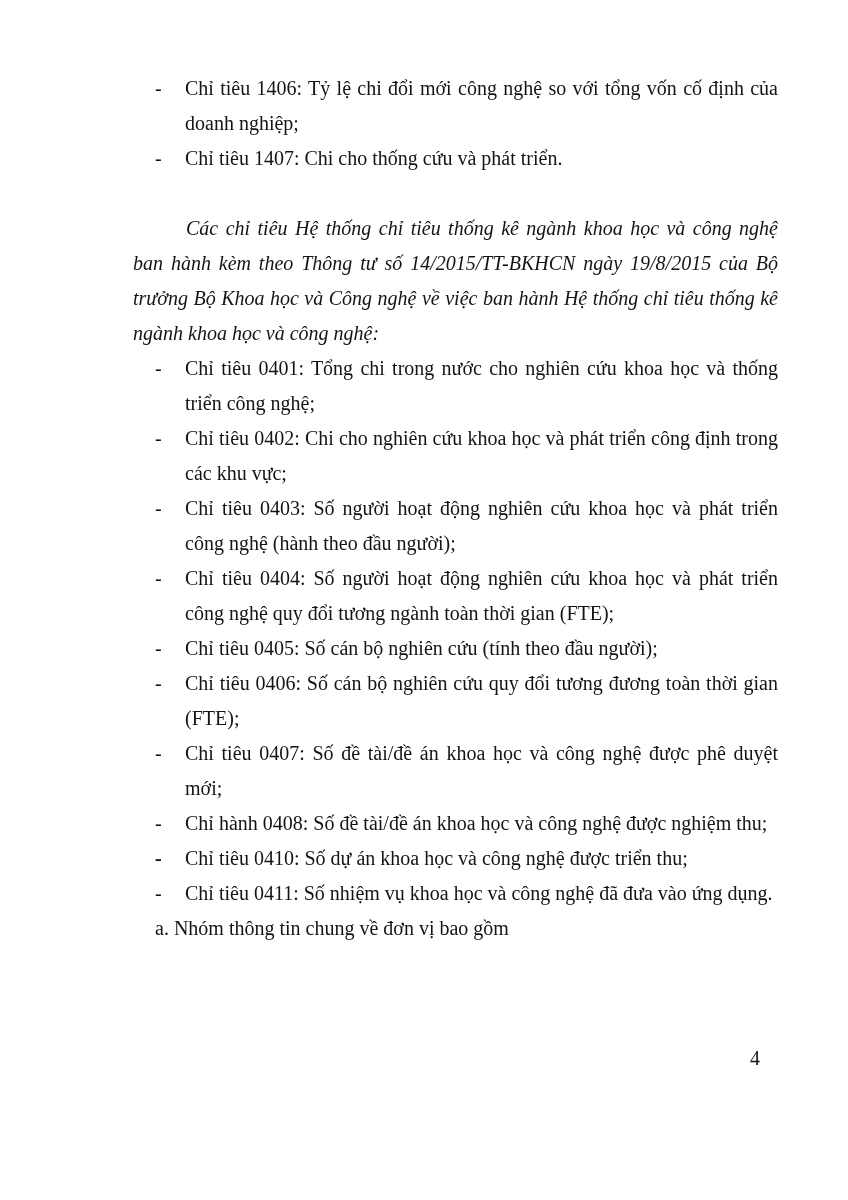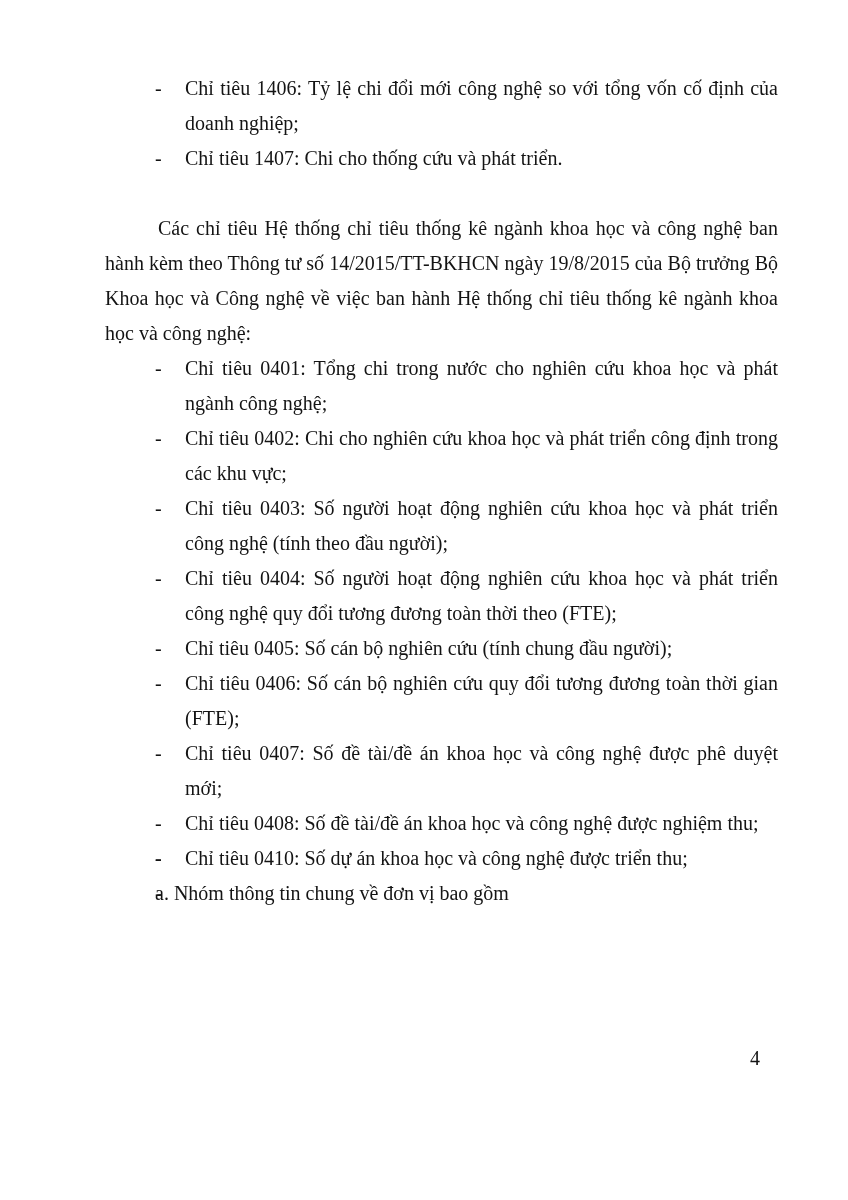--- a/index.html
+++ b/index.html
@@ -28,22 +28,24 @@
     position: relative;
     padding-left: 80px;
     text-align: justify;
   }
   .li .dash {
     position: absolute;
     left: 50px;
     top: 0;
   }
   .para-italic {
+    font-style: italic;
     text-align: justify;
     text-indent: 53px;
+    margin-left: 28px;
   }
   .heading {
     font-weight: normal;
     text-indent: 50px;
   }
   .plain {
     text-indent: 50px;
   }
   .spacer {
     height: 35px;
@@ -59,28 +61,28 @@
 </head>
 <body>
 
 <div class="page">
   <div class="content">
     <div>
         <div class="li"><span class="dash">-</span><span class="li-text">Chỉ tiêu 1406: Tỷ lệ chi đổi mới công nghệ so với tổng vốn cố định của doanh nghiệp;</span></div>
         <div class="li"><span class="dash">-</span><span class="li-text">Chỉ tiêu 1407: Chi cho thống cứu và phát triển.</span></div>
         <div class="spacer"></div>
         <div class="para-italic">Các chỉ tiêu Hệ thống chỉ tiêu thống kê ngành khoa học và công nghệ ban hành kèm theo Thông tư số 14/2015/TT-BKHCN ngày 19/8/2015 của Bộ trưởng Bộ Khoa học và Công nghệ về việc ban hành Hệ thống chỉ tiêu thống kê ngành khoa học và công nghệ:</div>
-        <div class="li"><span class="dash">-</span><span class="li-text">Chỉ tiêu 0401: Tổng chi trong nước cho nghiên cứu khoa học và phát ngành công nghệ;</span></div>
+        <div class="li"><span class="dash">-</span><span class="li-text">Chỉ tiêu 0401: Tổng chi trong nước cho nghiên cứu khoa học và thống triển công nghệ;</span></div>
         <div class="li"><span class="dash">-</span><span class="li-text">Chỉ tiêu 0402: Chi cho nghiên cứu khoa học và phát triển công định trong các khu vực;</span></div>
-        <div class="li"><span class="dash">-</span><span class="li-text">Chỉ tiêu 0403: Số người hoạt động nghiên cứu khoa học và phát triển công nghệ (tính theo đầu người);</span></div>
-        <div class="li"><span class="dash">-</span><span class="li-text">Chỉ tiêu 0404: Số người hoạt động nghiên cứu khoa học và phát triển công nghệ quy đổi tương đương toàn thời theo (FTE);</span></div>
-        <div class="li"><span class="dash">-</span><span class="li-text">Chỉ tiêu 0405: Số cán bộ nghiên cứu (tính chung đầu người);</span></div>
+        <div class="li"><span class="dash">-</span><span class="li-text">Chỉ tiêu 0403: Số người hoạt động nghiên cứu khoa học và phát triển công nghệ (hành theo đầu người);</span></div>
+        <div class="li"><span class="dash">-</span><span class="li-text">Chỉ tiêu 0404: Số người hoạt động nghiên cứu khoa học và phát triển công nghệ quy đổi tương ngành toàn thời gian (FTE);</span></div>
+        <div class="li"><span class="dash">-</span><span class="li-text">Chỉ tiêu 0405: Số cán bộ nghiên cứu (tính theo đầu người);</span></div>
         <div class="li"><span class="dash">-</span><span class="li-text">Chỉ tiêu 0406: Số cán bộ nghiên cứu quy đổi tương đương toàn thời gian (FTE);</span></div>
         <div class="li"><span class="dash">-</span><span class="li-text">Chỉ tiêu 0407: Số đề tài/đề án khoa học và công nghệ được phê duyệt mới;</span></div>
-        <div class="li"><span class="dash">-</span><span class="li-text">Chỉ tiêu 0408: Số đề tài/đề án khoa học và công nghệ được nghiệm thu;</span></div>
+        <div class="li"><span class="dash">-</span><span class="li-text">Chỉ hành 0408: Số đề tài/đề án khoa học và công nghệ được nghiệm thu;</span></div>
         <div class="li"><span class="dash">-</span></div>
         <div class="li"><span class="dash">-</span><span class="li-text">Chỉ tiêu 0410: Số dự án khoa học và công nghệ được triển thu;</span></div>
-        <div class="li"><span class="dash">-</span></div>
+        <div class="li"><span class="dash">-</span><span class="li-text">Chỉ tiêu 0411: Số nhiệm vụ khoa học và công nghệ đã đưa vào ứng dụng.</span></div>
         <div class="heading">a. Nhóm thông tin chung về đơn vị bao gồm</div>
       </div>
   </div>
   <div class="page-number">4</div>
 </div>
 
 </body></html>

